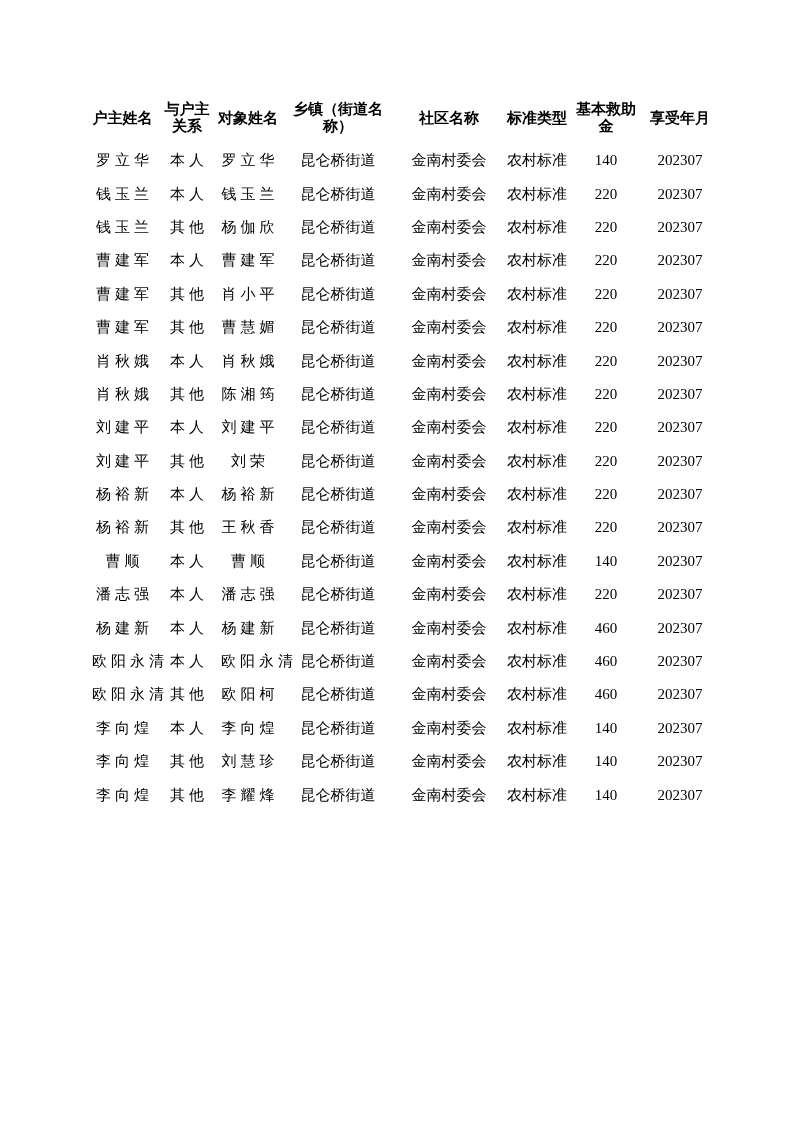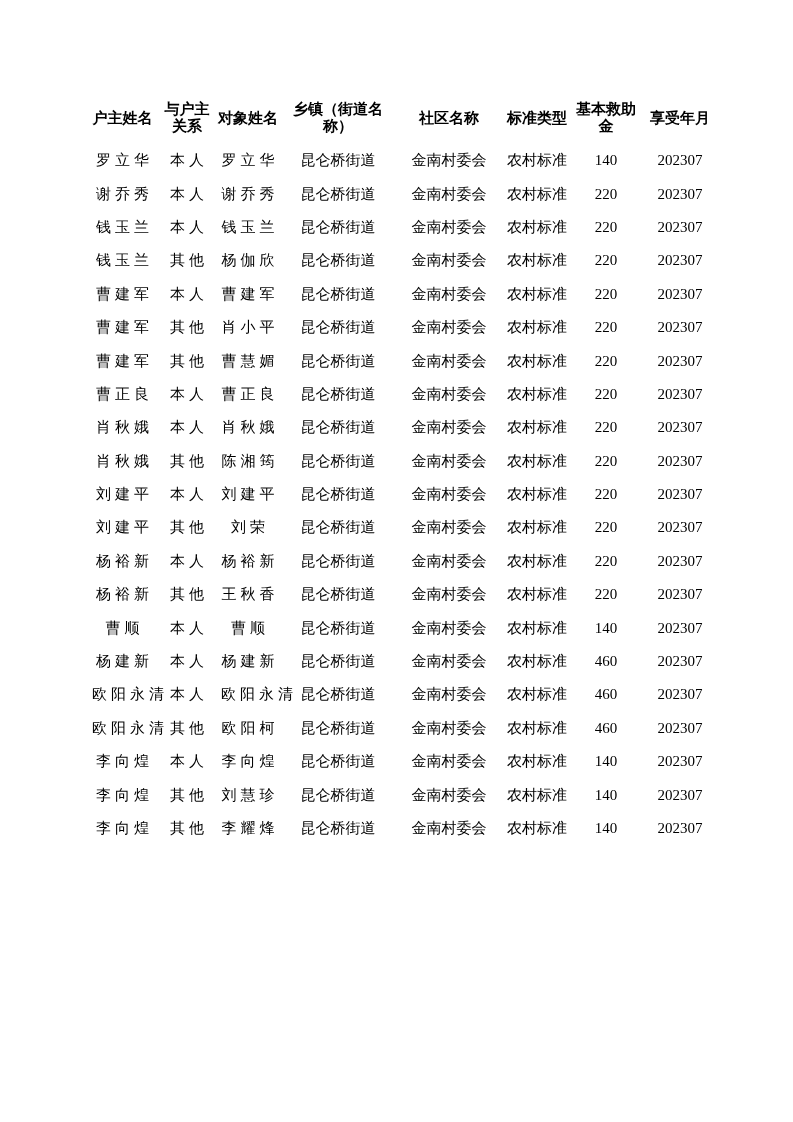--- a/index.html
+++ b/index.html
@@ -89,30 +89,20 @@
           <td>罗立华</td>
           <td>本人</td>
           <td>罗立华</td>
           <td>昆仑桥街道</td>
           <td>金南村委会</td>
           <td>农村标准</td>
           <td>140</td>
           <td>202307</td>
         </tr>
         <tr>
-          <td>谢乔秀</td>
-          <td>本人</td>
-          <td>谢乔秀</td>
-          <td>昆仑桥街道</td>
-          <td>金南村委会</td>
-          <td>农村标准</td>
-          <td>220</td>
-          <td>202307</td>
-        </tr>
-        <tr>
           <td>钱玉兰</td>
           <td>本人</td>
           <td>钱玉兰</td>
           <td>昆仑桥街道</td>
           <td>金南村委会</td>
           <td>农村标准</td>
           <td>220</td>
           <td>202307</td>
         </tr>
         <tr>
@@ -149,30 +139,20 @@
           <td>曹建军</td>
           <td>其他</td>
           <td>曹慧媚</td>
           <td>昆仑桥街道</td>
           <td>金南村委会</td>
           <td>农村标准</td>
           <td>220</td>
           <td>202307</td>
         </tr>
         <tr>
-          <td>曹正良</td>
-          <td>本人</td>
-          <td>曹正良</td>
-          <td>昆仑桥街道</td>
-          <td>金南村委会</td>
-          <td>农村标准</td>
-          <td>220</td>
-          <td>202307</td>
-        </tr>
-        <tr>
           <td>肖秋娥</td>
           <td>本人</td>
           <td>肖秋娥</td>
           <td>昆仑桥街道</td>
           <td>金南村委会</td>
           <td>农村标准</td>
           <td>220</td>
           <td>202307</td>
         </tr>
         <tr>
@@ -226,20 +206,30 @@
           <td>202307</td>
         </tr>
         <tr>
           <td>曹顺</td>
           <td>本人</td>
           <td>曹顺</td>
           <td>昆仑桥街道</td>
           <td>金南村委会</td>
           <td>农村标准</td>
           <td>140</td>
+          <td>202307</td>
+        </tr>
+        <tr>
+          <td>潘志强</td>
+          <td>本人</td>
+          <td>潘志强</td>
+          <td>昆仑桥街道</td>
+          <td>金南村委会</td>
+          <td>农村标准</td>
+          <td>220</td>
           <td>202307</td>
         </tr>
         <tr>
           <td>杨建新</td>
           <td>本人</td>
           <td>杨建新</td>
           <td>昆仑桥街道</td>
           <td>金南村委会</td>
           <td>农村标准</td>
           <td>460</td>

